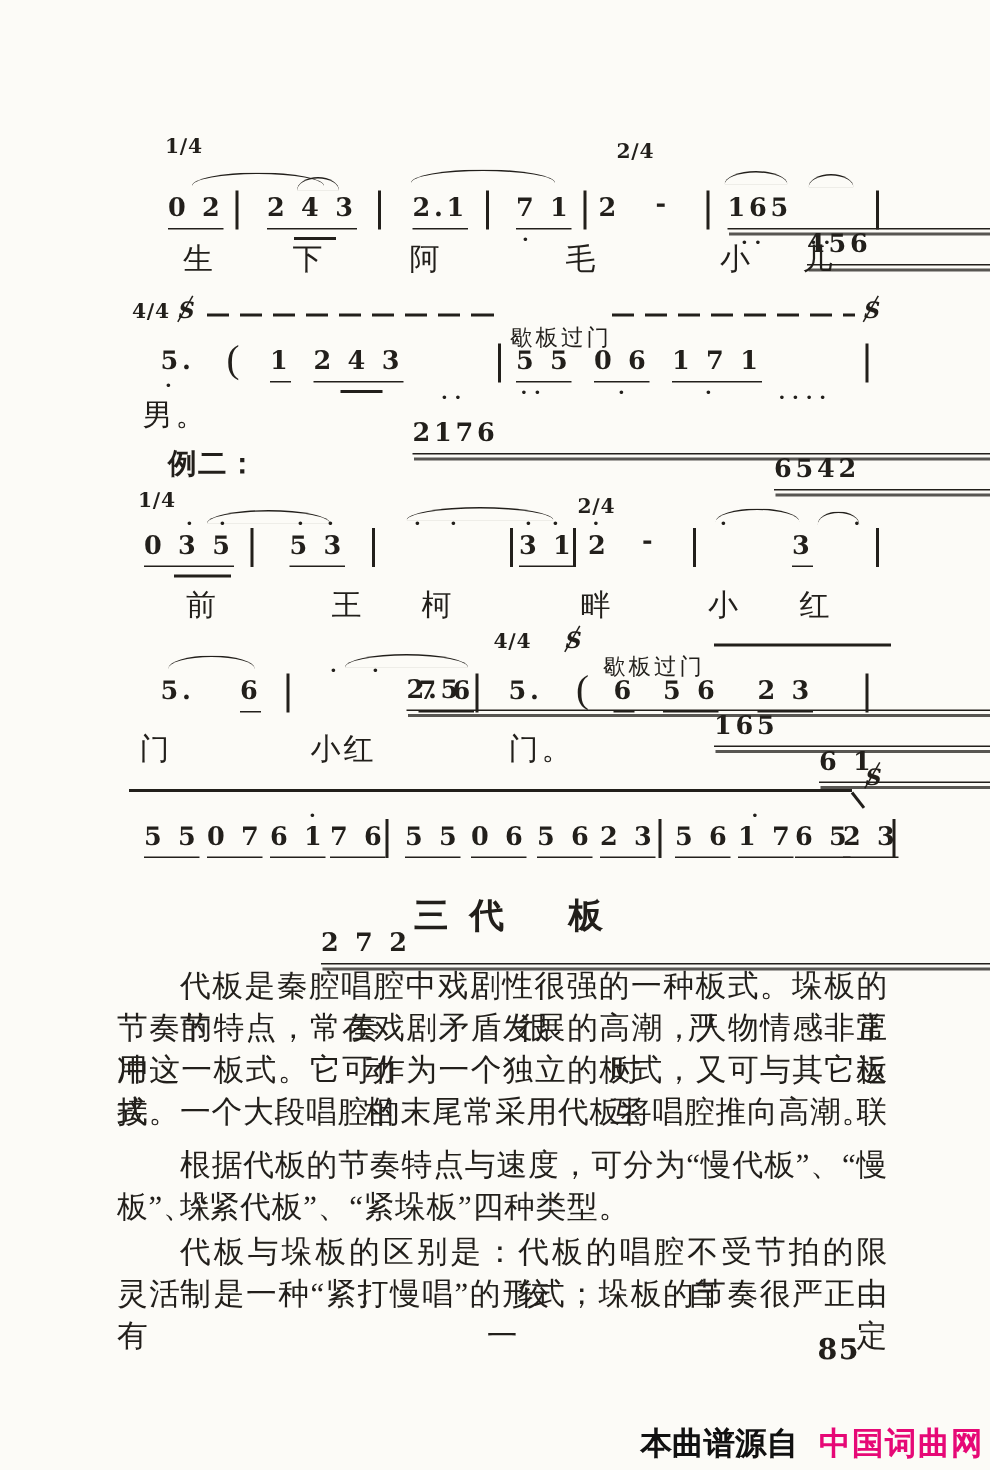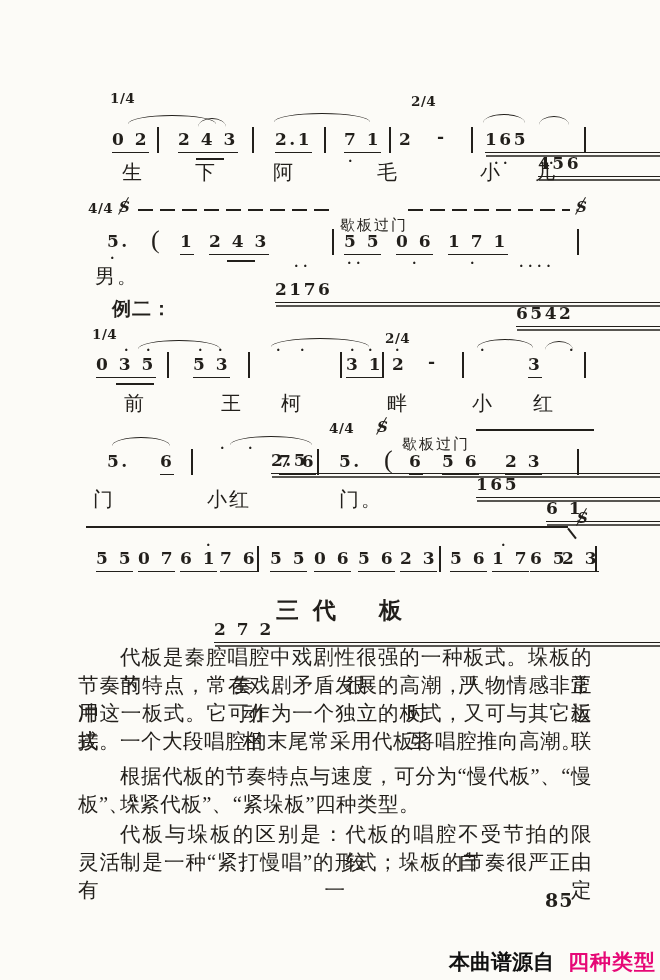--- a/index.html
+++ b/index.html
@@ -195,15 +195,15 @@
       <div class="bodyline fill" style="top: 671px;">节奏的特点，常在戏剧矛盾发展的高潮，人物情感非常冲动时运</div>
       <div class="bodyline fill" style="top: 699px;">用这一板式。它可作为一个独立的板式，又可与其它板式相互联</div>
       <div class="bodyline" style="top: 727px;">接。一个大段唱腔的末尾常采用代板将唱腔推向高潮。</div>
       <div class="bodyline indent fill" style="top: 762px;">根据代板的节奏特点与速度，可分为“慢代板”、“慢垛</div>
       <div class="bodyline" style="top: 790px;">板”、“紧代板”、“紧垛板”四种类型。</div>
       <div class="bodyline indent fill" style="top: 820px;">代板与垛板的区别是：代板的唱腔不受节拍的限制，较自由</div>
       <div class="bodyline fill" style="top: 848px;">灵活，是一种“紧打慢唱”的形式；垛板的节奏很严正，有一定</div>
     </div>
   <div class="pagenum">85</div>
   <div class="footer">
-    <span>本曲谱源自</span><span class="brand">四种类型</span>
+    <span>本曲谱源自</span><span class="brand">中国词曲网</span>
   </div>
 </div>
 
 </body></html>

